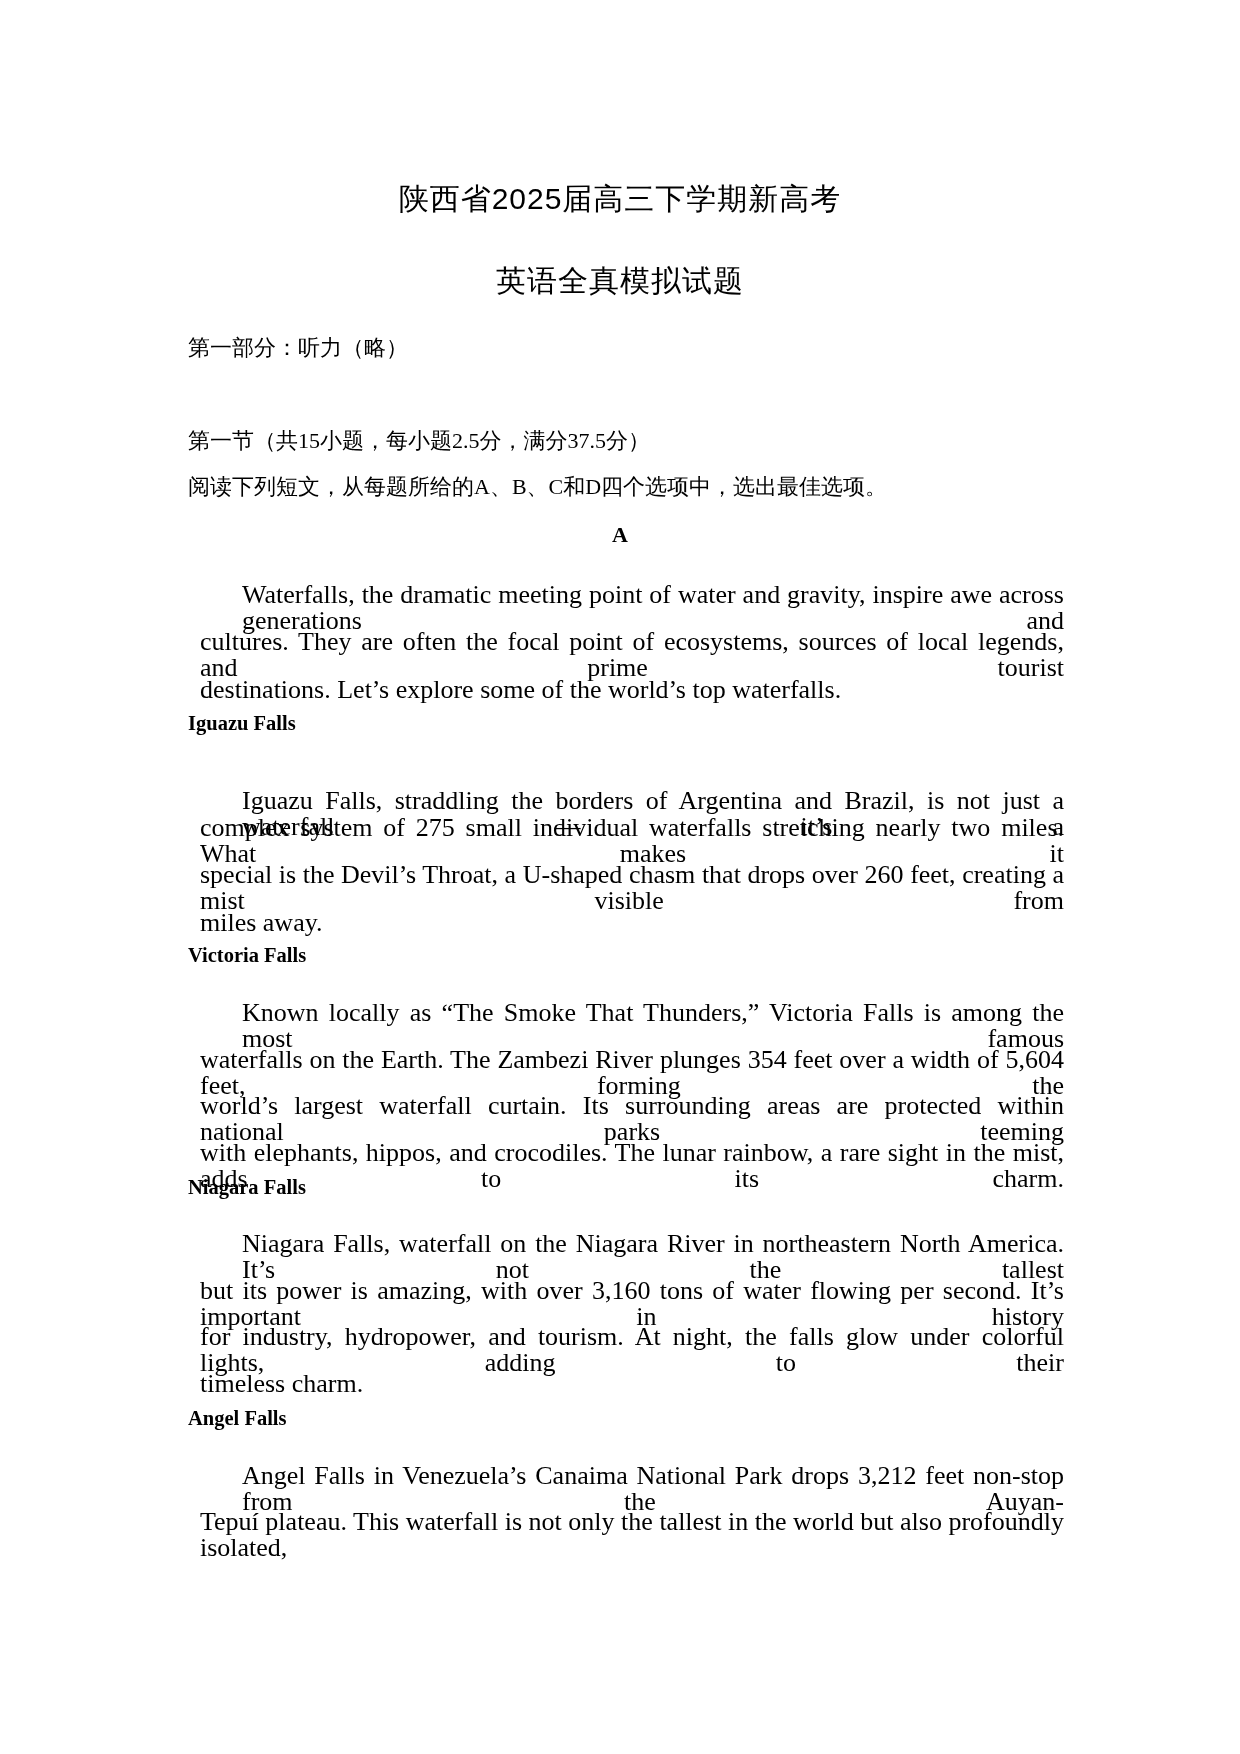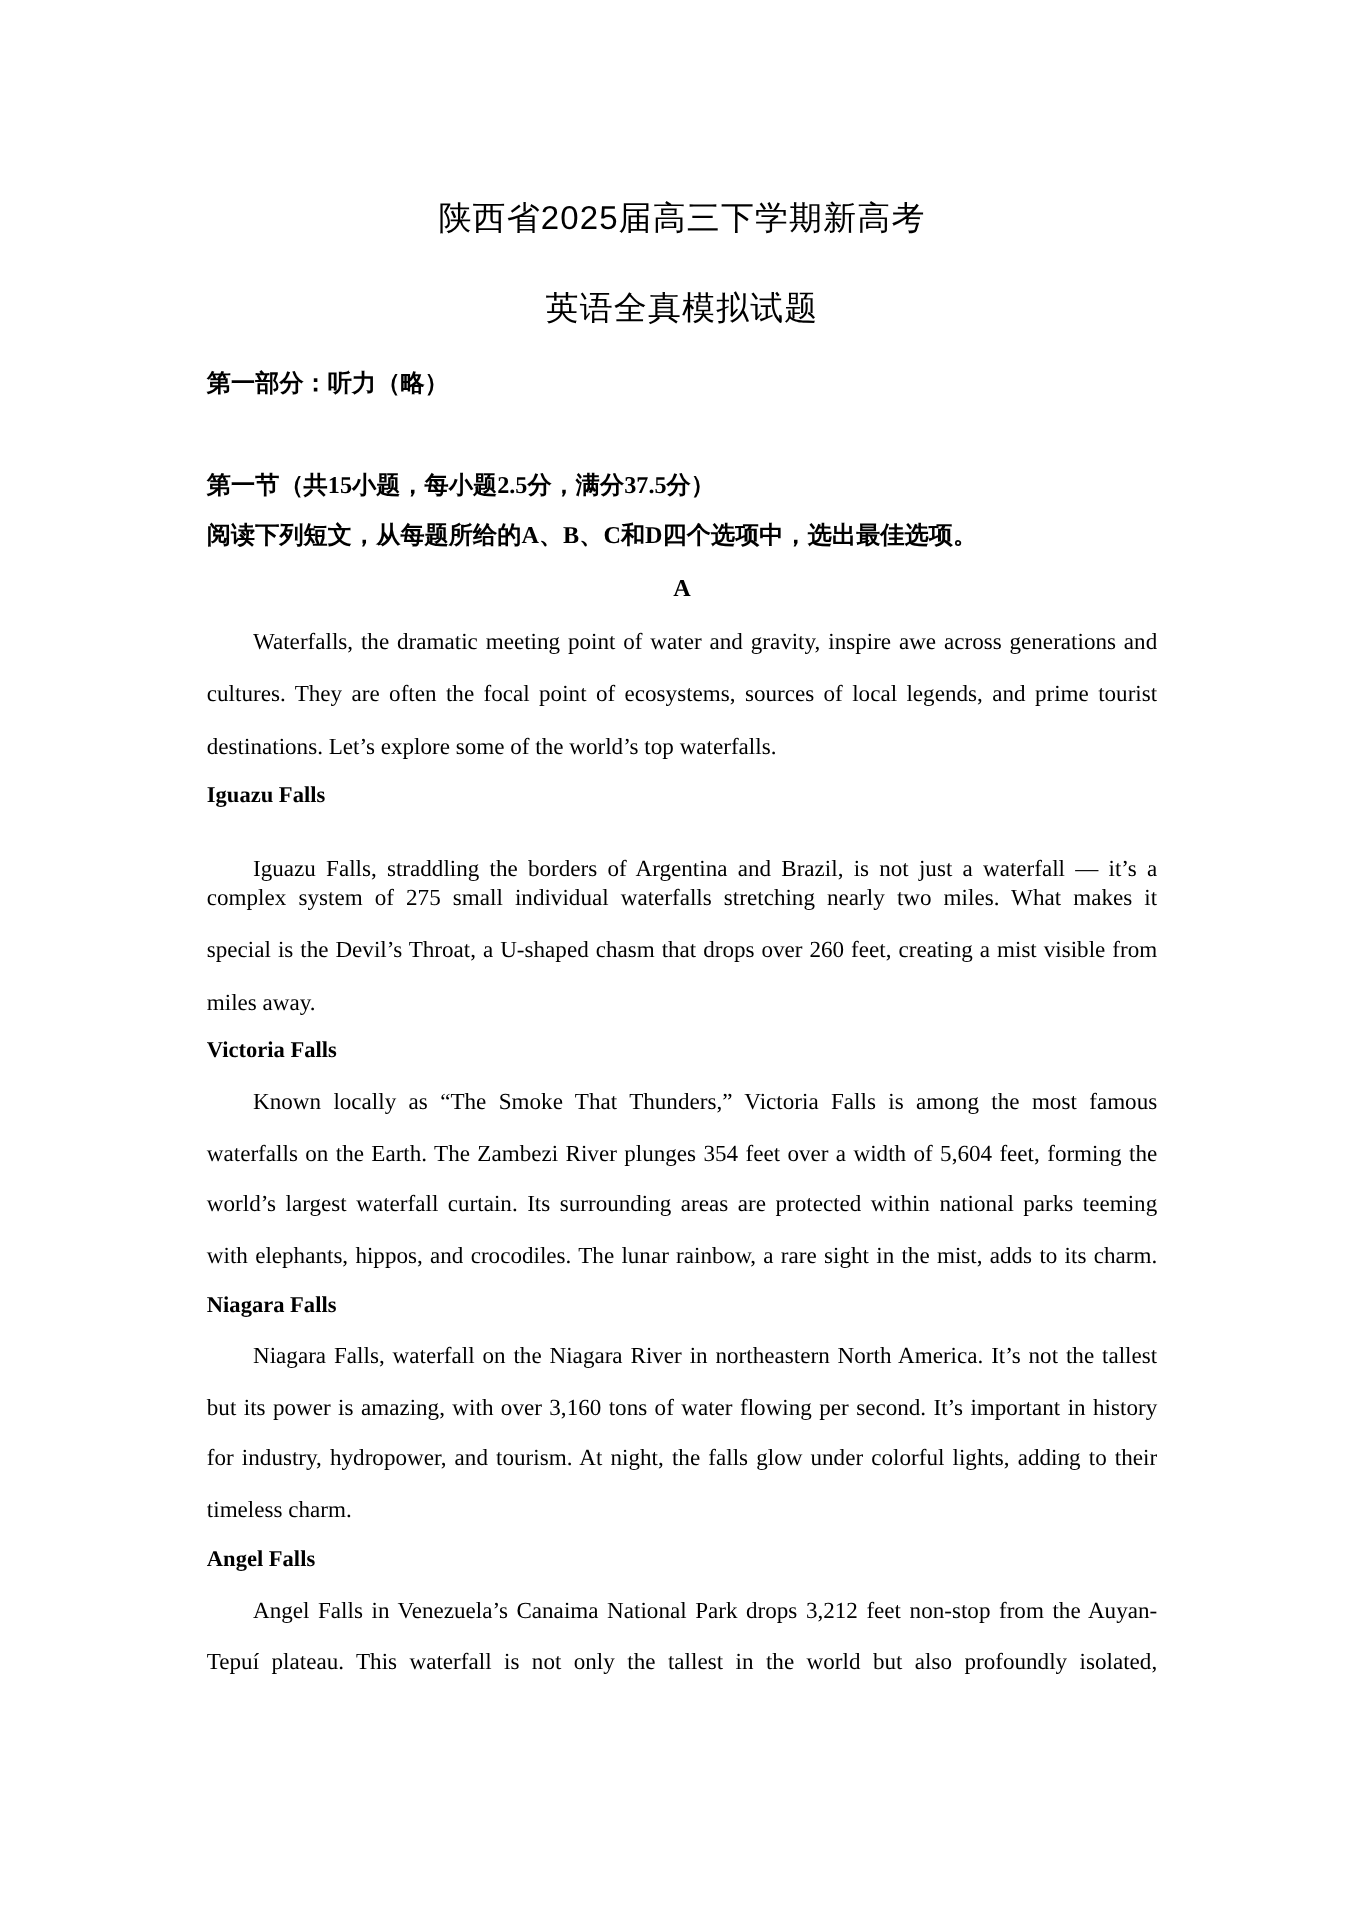--- a/index.html
+++ b/index.html
@@ -35,21 +35,21 @@
       margin: 0;
     }
     .title.t1 { top: 181px; }
     .title.t2 { top: 263px; }
 
     .hdr {
       position: absolute;
       left: 188px;
       width: 880px;
       font-family: "Liberation Serif", "DejaVu Serif", serif;
-      font-weight: bold;
+      font-weight: normal;
       font-size: 22px;
       line-height: 30px;
       white-space: nowrap;
       margin: 0;
     }
     .hdr.h1 { top: 333px; }
     .hdr.h2 { top: 379px; }
     .hdr.h3 { top: 426px; }
     .hdr.h4 { top: 472px; }
 
@@ -62,26 +62,26 @@
       font-weight: bold;
       font-size: 22px;
       line-height: 28px;
       margin: 0;
     }
 
     .line {
       position: absolute;
       left: 188px;
       width: 864px;
-      font-size: 21px;
+      font-size: 26px;
       line-height: 26px;
       text-align: justify;
       text-align-last: justify;
       white-space: nowrap;
-      margin: 0;
+      margin: 12px;
     }
     .line.indent { left: 230px; width: 822px; }
     .line.last { text-align-last: left; }
     .line span.j { display: block; white-space: normal; }
 
     .sub {
       position: absolute;
       left: 188px;
       font-weight: bold;
       font-size: 20.5px;

